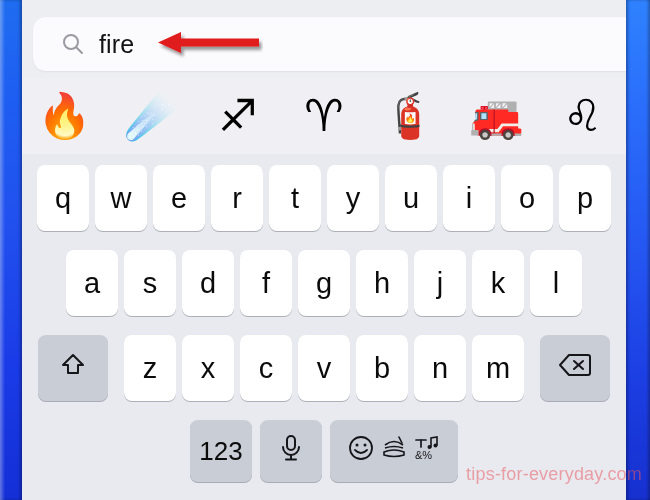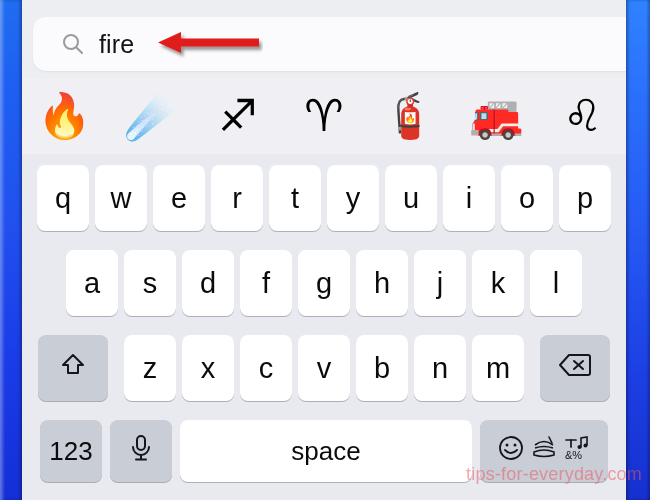--- a/index.html
+++ b/index.html
@@ -356,21 +356,20 @@
         <div class="key gray key-mic">
           <span>
             <svg width="26" height="30" viewBox="0 0 26 30" fill="none">
               <rect x="9" y="3" width="8" height="14" rx="4" stroke="#15161a" stroke-width="2" fill="none"></rect>
               <path d="M5 14 a8 8 0 0 0 16 0" stroke="#15161a" stroke-width="2" fill="none" stroke-linecap="round"></path>
               <line x1="13" y1="22" x2="13" y2="26" stroke="#15161a" stroke-width="2" stroke-linecap="round"></line>
               <line x1="8" y1="26.5" x2="18" y2="26.5" stroke="#15161a" stroke-width="2" stroke-linecap="round"></line>
             </svg>
           </span>
         </div>
-        <div class="key key-space">space</div>
         <div class="key gray key-emojicat">
           <span class="cat-icons">
             <span>
               <svg width="28" height="28" viewBox="0 0 28 28" fill="none">
                 <circle cx="14" cy="14" r="11" stroke="#15161a" stroke-width="1.8" fill="none"></circle>
                 <circle cx="10" cy="11" r="1.5" fill="#15161a"></circle>
                 <circle cx="18" cy="11" r="1.5" fill="#15161a"></circle>
                 <path d="M8 16 q6 6 12 0" stroke="#15161a" stroke-width="1.8" fill="none" stroke-linecap="round"></path>
               </svg>
             </span>

